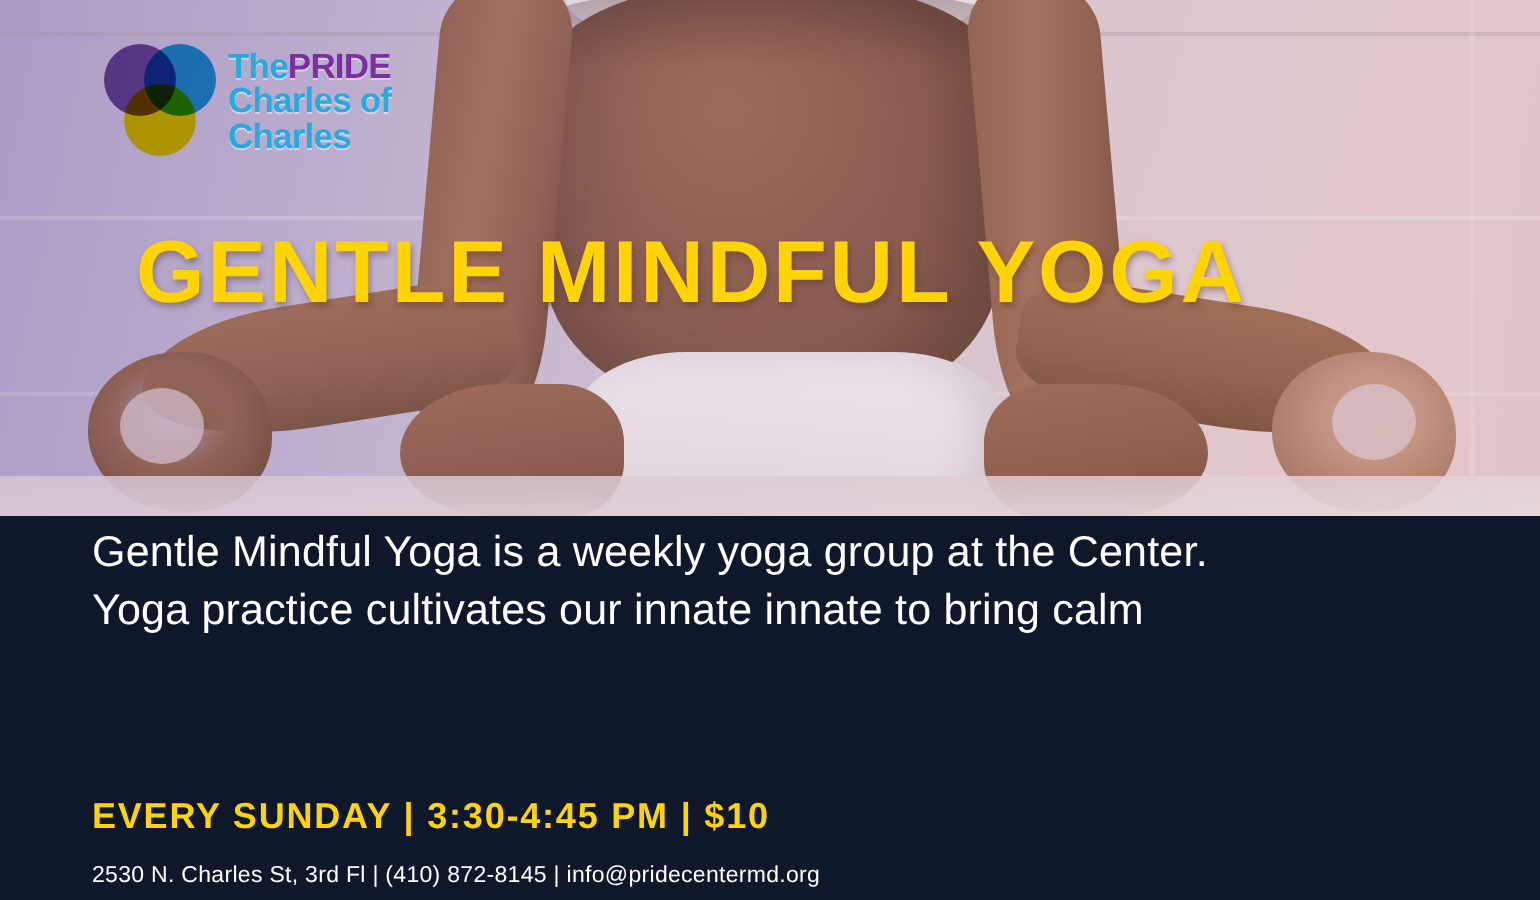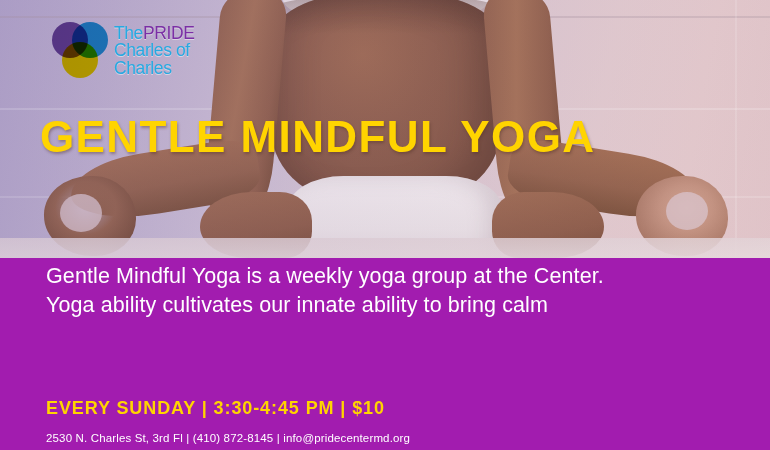--- a/index.html
+++ b/index.html
@@ -202,50 +202,50 @@
     height: 36px;
     border-radius: 50%;
     mix-blend-mode: multiply;
   }
   .logo-circle.purple { left: 0;   top: 0;  background: #7b53a8; }
   .logo-circle.cyan   { left: 20px; top: 0;  background: #27a9e1; }
   .logo-circle.yellow { left: 10px; top: 20px; background: #f6e500; }
 
   .logo-text {
     line-height: 1.0;
-    font-weight: 400;
+    font-weight: 700;
     font-size: 17.5px;
     letter-spacing: -0.4px;
     color: #27a9e1;
     text-shadow: 0 1px 0 rgba(255,255,255,0.45);
   }
   .logo-text .line { white-space: nowrap; display: block; }
   .logo-text .pride { color: #7b2fa5; }
 
   
   .headline {
     position: absolute;
-    left: 40px;
+    left: 68px;
     top: 112px;
     font-size: 44px;
     font-weight: 700;
     letter-spacing: 1.4px;
     color: #ffd400;
     white-space: nowrap;
     text-shadow: 1px 2px 3px rgba(80,50,40,0.42);
   }
 
   
   .panel {
     position: absolute;
     left: 0;
     top: 258px;
     width: 770px;
     height: 192px;
-    background: #a21caf;
+    background: #0f172a;
   }
 
   .panel-body {
     position: absolute;
     left: 46px;
     top: 4px;
     width: 700px;
     color: #ffffff;
     font-size: 21.5px;
     line-height: 29px;
@@ -336,21 +336,21 @@
       <span class="line">Charles</span>
     </div>
   </div>
 
   <div class="headline">GENTLE MINDFUL YOGA</div>
 
   <div class="panel">
 
     <div class="panel-body">
       <span class="line">Gentle Mindful Yoga is a weekly yoga group at the Center.</span>
-      <span class="line">Yoga ability cultivates our innate ability to bring calm</span>
+      <span class="line">Yoga practice cultivates our innate innate to bring calm</span>
     </div>
 
     <div class="schedule">EVERY SUNDAY |  3:30-4:45 PM |  $10</div>
 
 
     <div class="contact">2530 N. Charles St, 3rd Fl  |   (410) 872-8145   |   info@pridecentermd.org</div>
 
   </div>
 
 </div>

